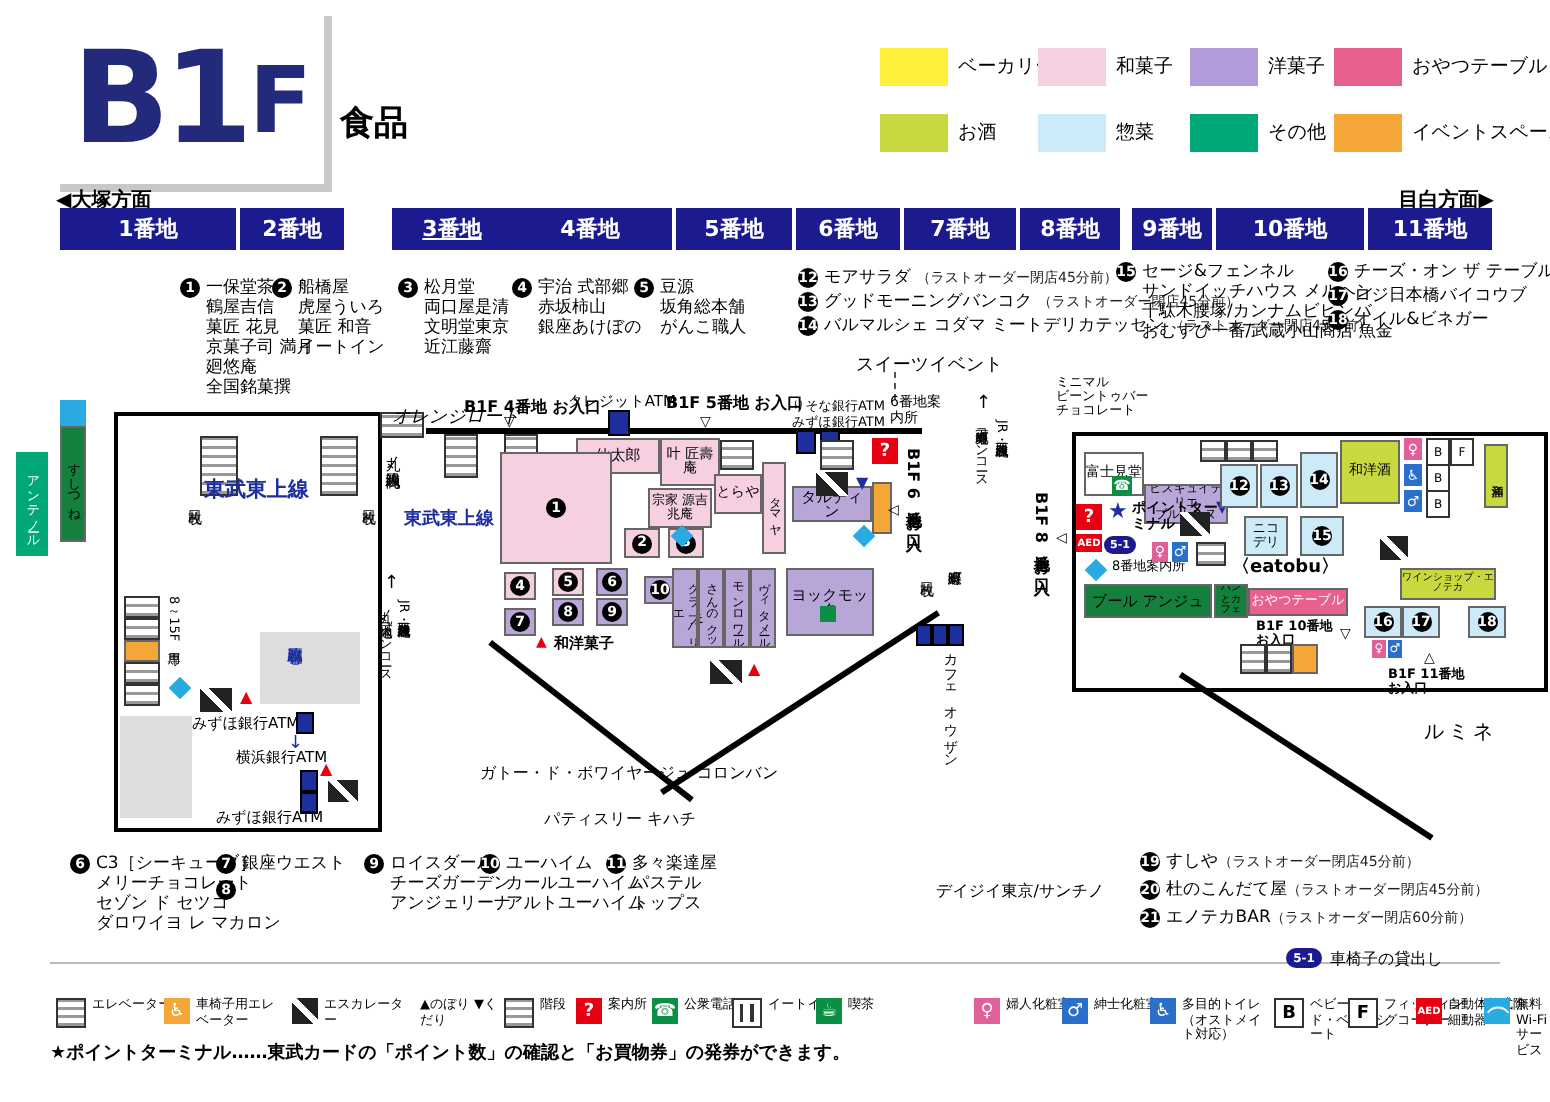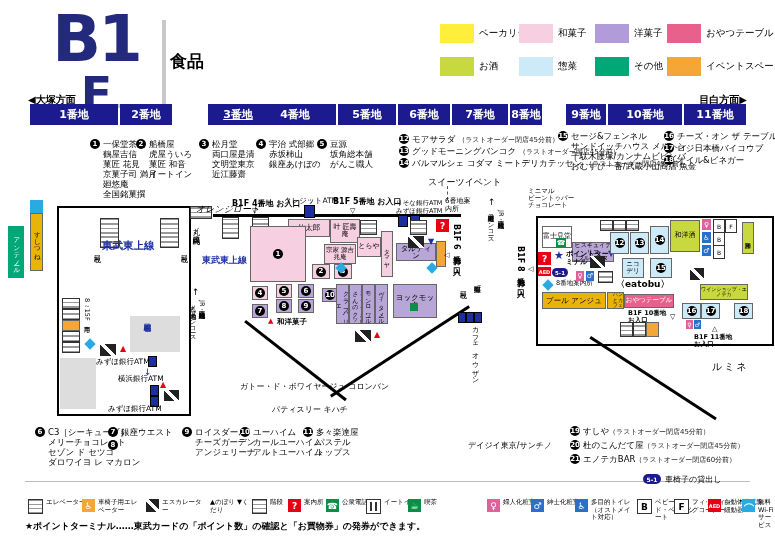--- a/index.html
+++ b/index.html
@@ -1,21 +1,21 @@
 <!DOCTYPE html>
 <html><head>
 <meta charset="utf-8">
 <style>
   html,body{margin:0;padding:0;background:#fff;}
   #page{position:relative;width:775px;height:551px;background:#fff;overflow:hidden;
         font-family:"DejaVu Sans","Liberation Sans",sans-serif;color:#000;}
   .abs{position:absolute;}
   
-  #floorbox{left:30px;top:20px;width:132px;height:84px;border-right:4px solid #c8c8c8;
-            border-bottom:4px solid #c8c8c8;display:flex;align-items:center;justify-content:center;flex-direction:column;}
+  #floorbox{left:30px;top:8px;width:132px;height:84px;border-right:4px solid #c8c8c8;
+            border-bottom:4px solid #c8c8c8;display:flex;align-items:center;justify-content:center;}
   #floorbox .big{font-size:64px;font-weight:bold;color:#232a7c;letter-spacing:-3px;line-height:1;}
   #floorbox .small{font-size:46px;font-weight:bold;color:#232a7c;line-height:1;margin-left:1px;}
   #cat{left:170px;top:50px;display:flex;align-items:flex-end;gap:3px;}
   #cat .t{font-size:17px;font-weight:bold;}
   #cat .d{font-size:10.5px;padding-bottom:2px;}
   
   #legend{left:440px;top:24px;display:grid;grid-template-columns:79px 76px 72px 110px;grid-row-gap:14px;}
   .leg-item{display:flex;align-items:center;gap:5px;}
   .leg-item .sw{width:34px;height:19px;flex:none;}
   .leg-item .lb{font-size:9.5px;white-space:nowrap;}
@@ -26,21 +26,21 @@
   
   .grp{position:absolute;display:flex;gap:3px;font-size:8.5px;line-height:10px;white-space:nowrap;}
   .grp .col>div{white-space:nowrap;}
   .num{width:10px;height:10px;border-radius:50%;background:#000;color:#fff;font-size:7px;font-weight:bold;
        display:inline-flex;align-items:center;justify-content:center;flex:none;line-height:1;}
   .note{font-size:7px;color:#222;}
   
   .bk{position:absolute;border:1px solid #666;display:flex;align-items:center;justify-content:center;
       text-align:center;font-size:7px;line-height:7.5px;overflow:hidden;}
   .pk{background:#f6cfe0;} .pu{background:#b9a6d9;} .bl{background:#cdeaf8;} .gr{background:#c8d93f;}
-  .yl{background:#eab308;text-align:right;} .og{background:#f4a636;}
+  .yl{background:#15803d;} .og{background:#f4a636;}
   .tl{background:#00a877;color:#fff;border-color:#00a877;}
   .v{writing-mode:vertical-rl;}
   .lbl{position:absolute;font-size:8px;line-height:9px;white-space:nowrap;}
   .wall{position:absolute;background:#000;}
   .hat{position:absolute;border:1px solid #333;background:repeating-linear-gradient(0deg,#999 0 1.5px,#fff 1.5px 4.5px);}
   .esc{position:absolute;background:#222;}
   .esc:after{content:"";position:absolute;inset:0;background:linear-gradient(45deg,transparent 42%,#fff 42%,#fff 58%,transparent 58%);}
   .atm{position:absolute;background:#1d2f9e;border:1px solid #000;}
   .qbox{position:absolute;background:#e60012;color:#fff;font-weight:bold;font-size:9px;
         display:flex;align-items:center;justify-content:center;}
@@ -113,26 +113,26 @@
     <div class="leg-item">
         <span class="sw" style="background: rgb(244, 166, 54);"></span>
         <span class="lb">イベントスペース</span>
       </div>
   </div>
 
   <div class="abs dirlab" style="left:28px;top:93px;">◀大塚方面</div>
   <div class="abs dirlab" style="right:28px;top:93px;">目白方面▶</div>
   <div class="navbk" style="left:30px;width:88px;">1番地</div>
   <div class="navbk" style="left:120px;width:52px;">2番地</div>
-  <div class="navbk" style="left:208px;width:60px;text-decoration:underline;">3番地</div>
+  <div class="navbk" style="left:196px;width:60px;text-decoration:underline;">3番地</div>
   <div class="navbk" style="left:254px;width:82px;">4番地</div>
   <div class="navbk" style="left:338px;width:58px;">5番地</div>
   <div class="navbk" style="left:398px;width:52px;">6番地</div>
   <div class="navbk" style="left:452px;width:56px;">7番地</div>
-  <div class="navbk" style="left:510px;width:32px;">8番地</div>
+  <div class="navbk" style="left:510px;width:50px;">8番地</div>
   <div class="navbk" style="left:566px;width:40px;">9番地</div>
   <div class="navbk" style="left:608px;width:74px;">10番地</div>
   <div class="navbk" style="left:684px;width:62px;">11番地</div>
 
   <div class="grp" style="left:90px;top:139px;">
     <span class="num">1</span>
     <div class="col">
         <div>一保堂茶舗</div>
         <div>鶴屋吉信</div>
         <div>菓匠 花見</div>

